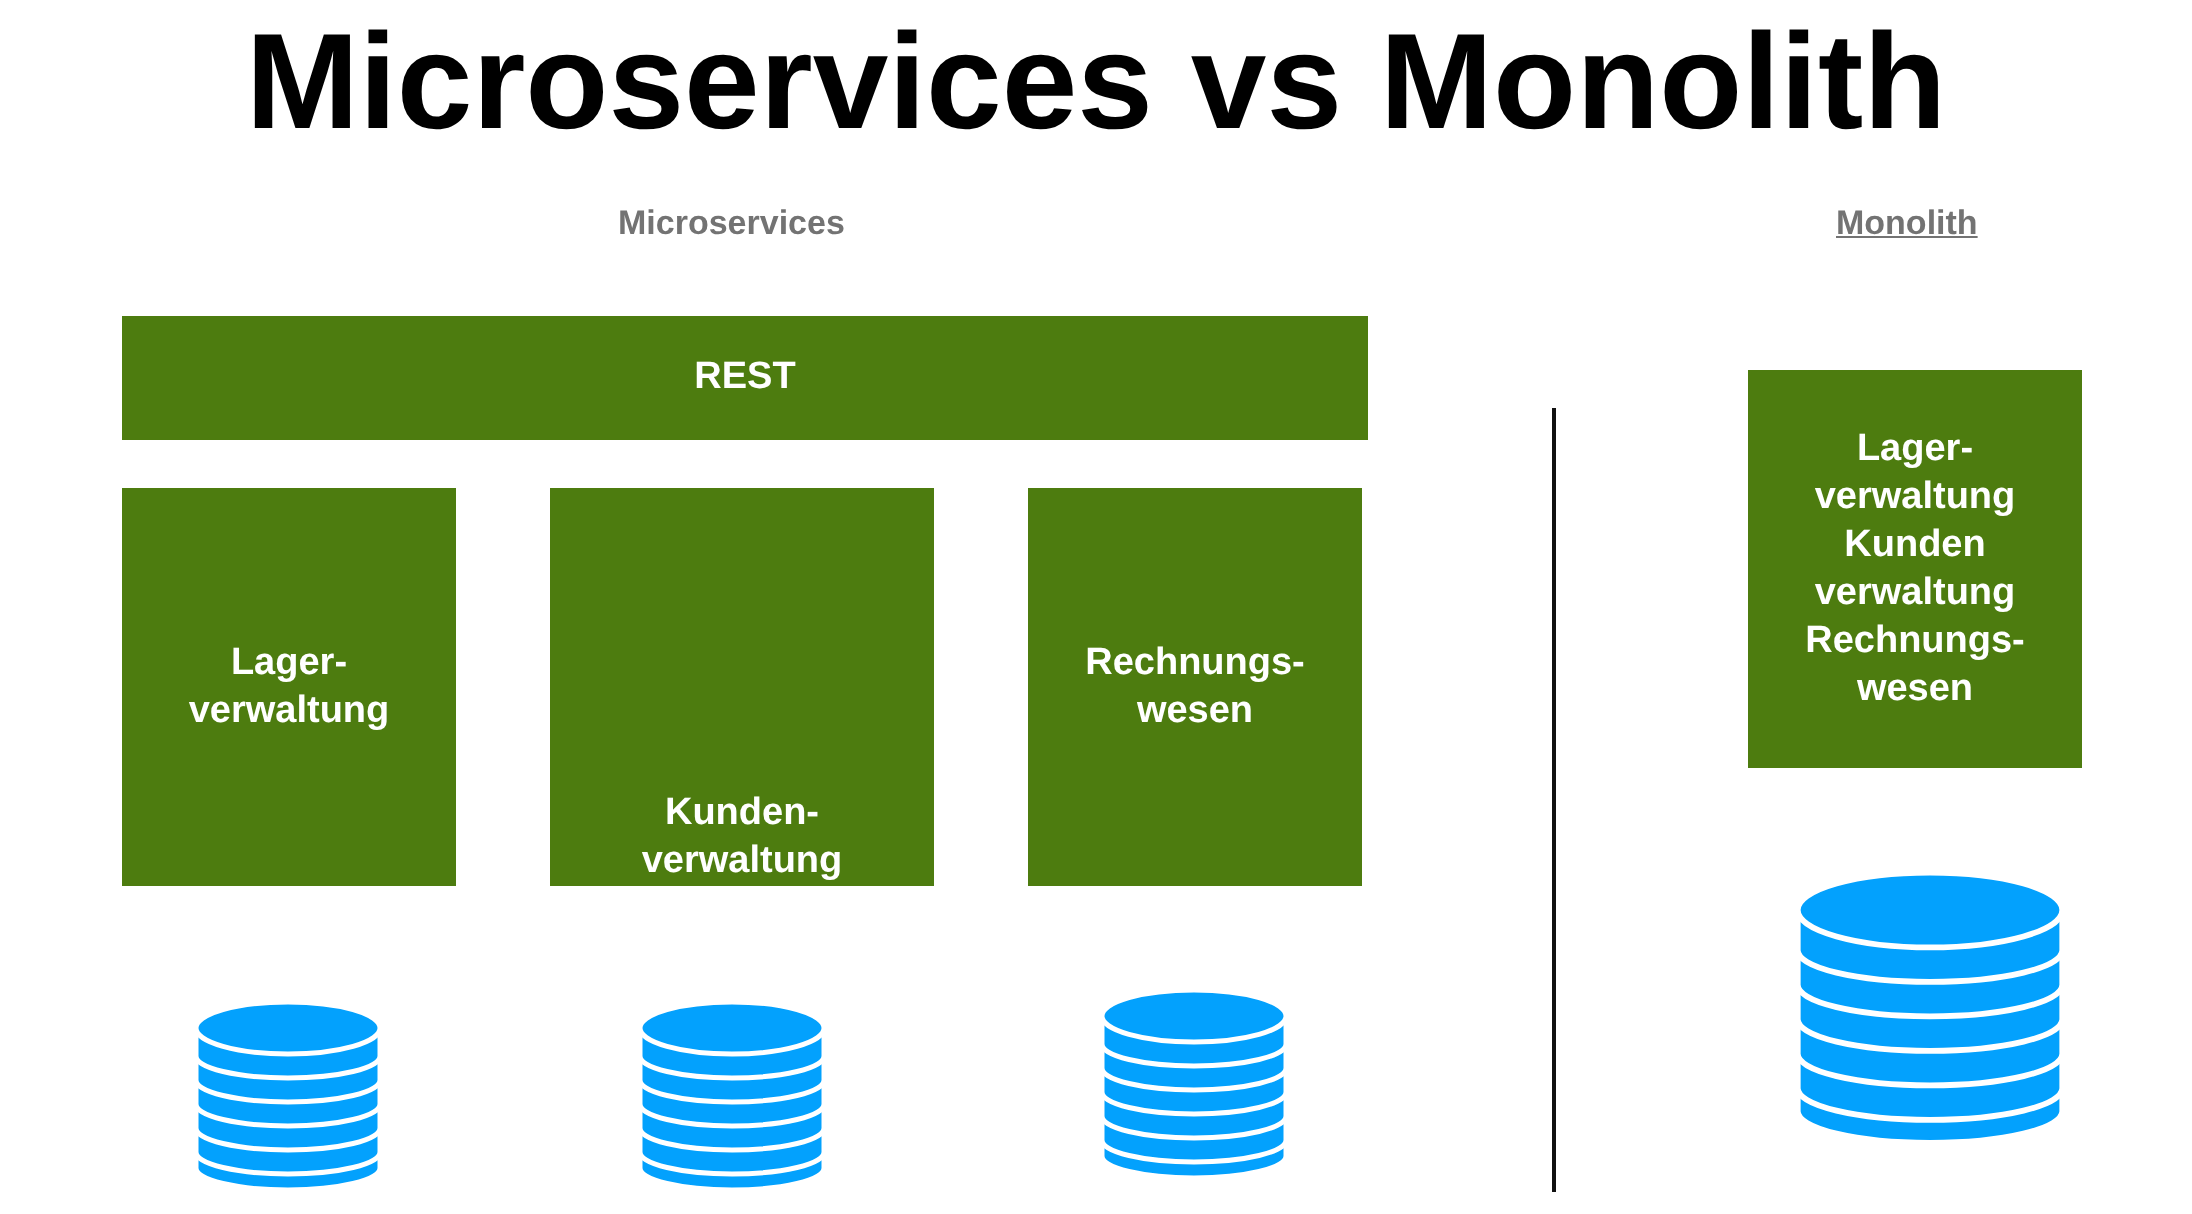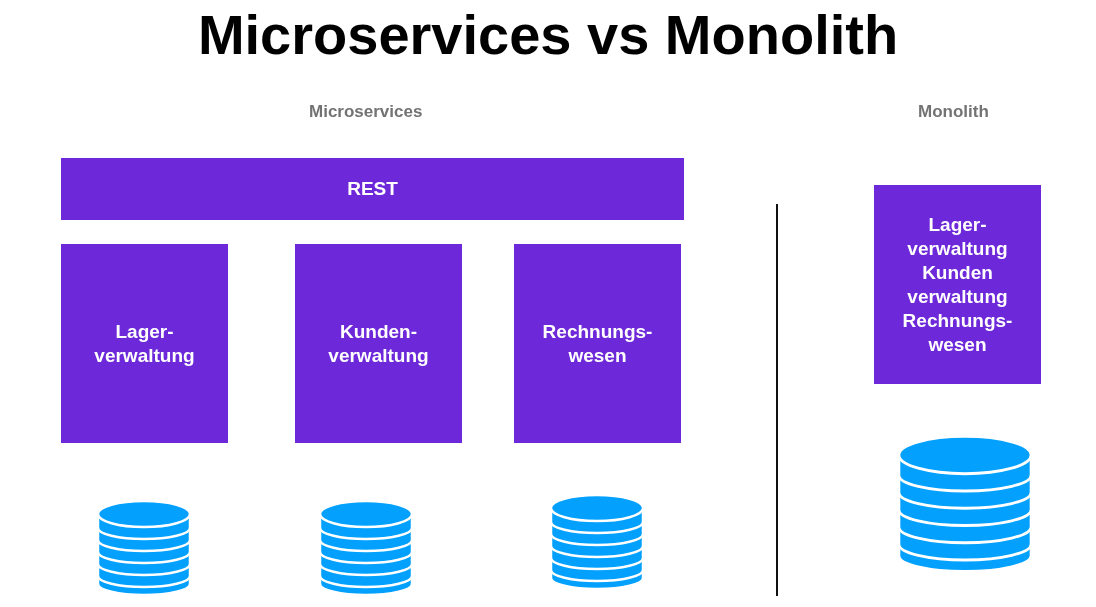--- a/index.html
+++ b/index.html
@@ -1,40 +1,40 @@
 <!DOCTYPE html>
 <html><head>
 <meta charset="utf-8">
 <style>
   html,body{margin:0;padding:0;background:#fff;}
   body{width:1096px;height:607px;position:relative;overflow:hidden;font-family:"Liberation Sans",sans-serif;}
-  .title{position:absolute;left:0;top:2px;width:1096px;text-align:center;font-size:56px;font-weight:bold;color:#000;letter-spacing:0px;}
+  .title{position:absolute;left:0;top:2px;width:1096px;text-align:center;font-size:68px;font-weight:bold;color:#000;letter-spacing:0px;}
   .section-label{position:absolute;font-size:17px;font-weight:bold;color:#737373;}
-  .box{position:absolute;background:#6d28d9;color:#fff;font-weight:bold;display:flex;align-items:center;justify-content:center;text-align:center;}
+  .box{position:absolute;background:#4d7c0f;color:#fff;font-weight:bold;display:flex;align-items:center;justify-content:center;text-align:center;}
   .box span{white-space:pre-line;line-height:24px;font-size:19px;}
   .divider{position:absolute;left:776px;top:204px;width:2px;height:392px;background:#111;}
   .db{position:absolute;}
 </style>
 </head>
 <body>
 
 <div class="title">Microservices vs Monolith</div>
 
 <div class="section-label" style="left:309px;top:102px;">Microservices</div>
-<div class="section-label" style="left:918px;top:102px;">Monolith</div>
+<div class="section-label" style="left:918px;top:102px;text-decoration:underline;">Monolith</div>
 
 <div class="box" style="left:61px;top:158px;width:623px;height:62px;">
   <span>REST</span>
 </div>
 
 <div class="box" style="left:61px;top:244px;width:167px;height:199px;">
   <span>Lager-
 verwaltung</span>
 </div>
-<div class="box" style="left:295px;top:244px;width:167px;height:199px;">
+<div class="box" style="left:275px;top:244px;width:192px;height:199px;align-items:flex-end;">
   <span>Kunden-
 verwaltung</span>
 </div>
 <div class="box" style="left:514px;top:244px;width:167px;height:199px;">
   <span>Rechnungs-
 wesen</span>
 </div>
 
 <div class="divider"></div>
 

